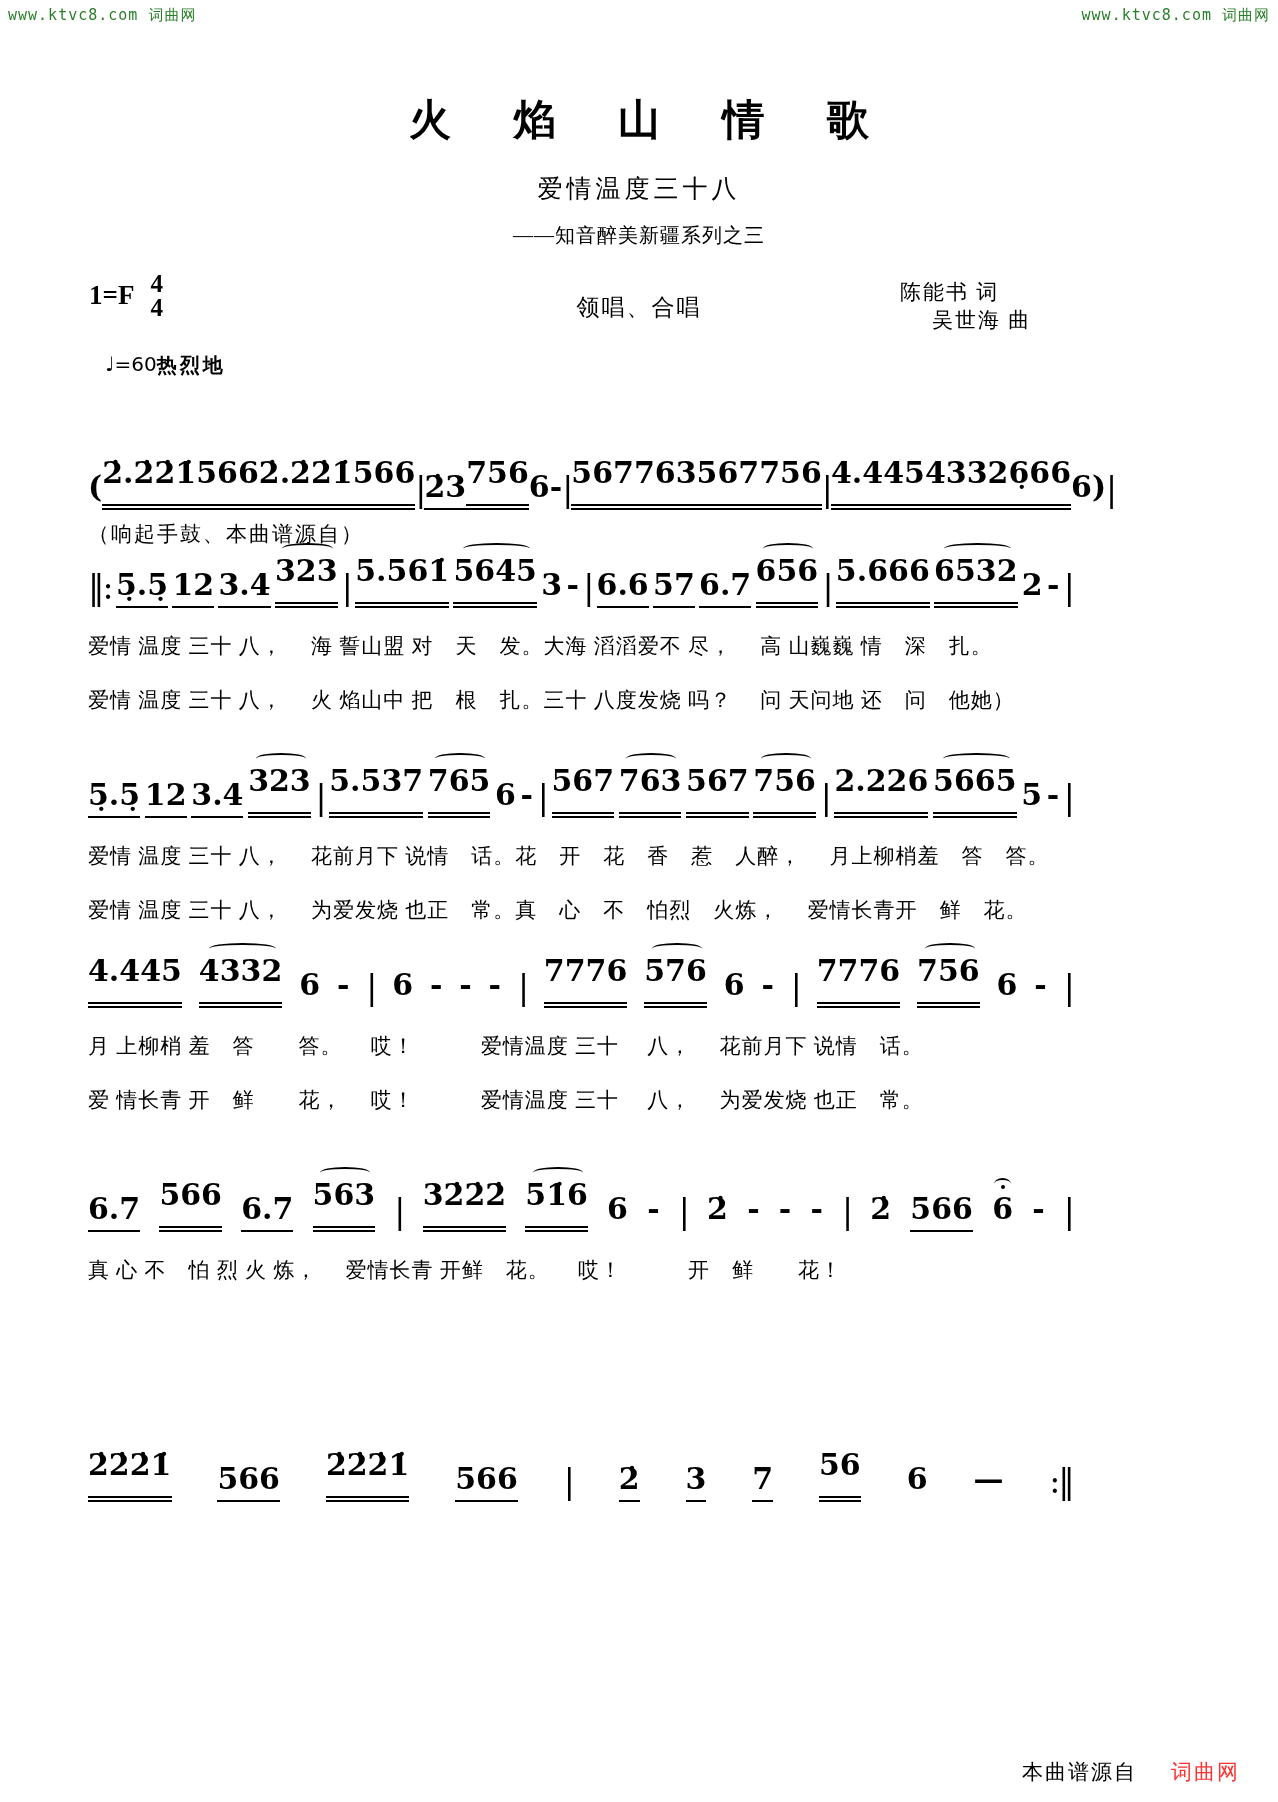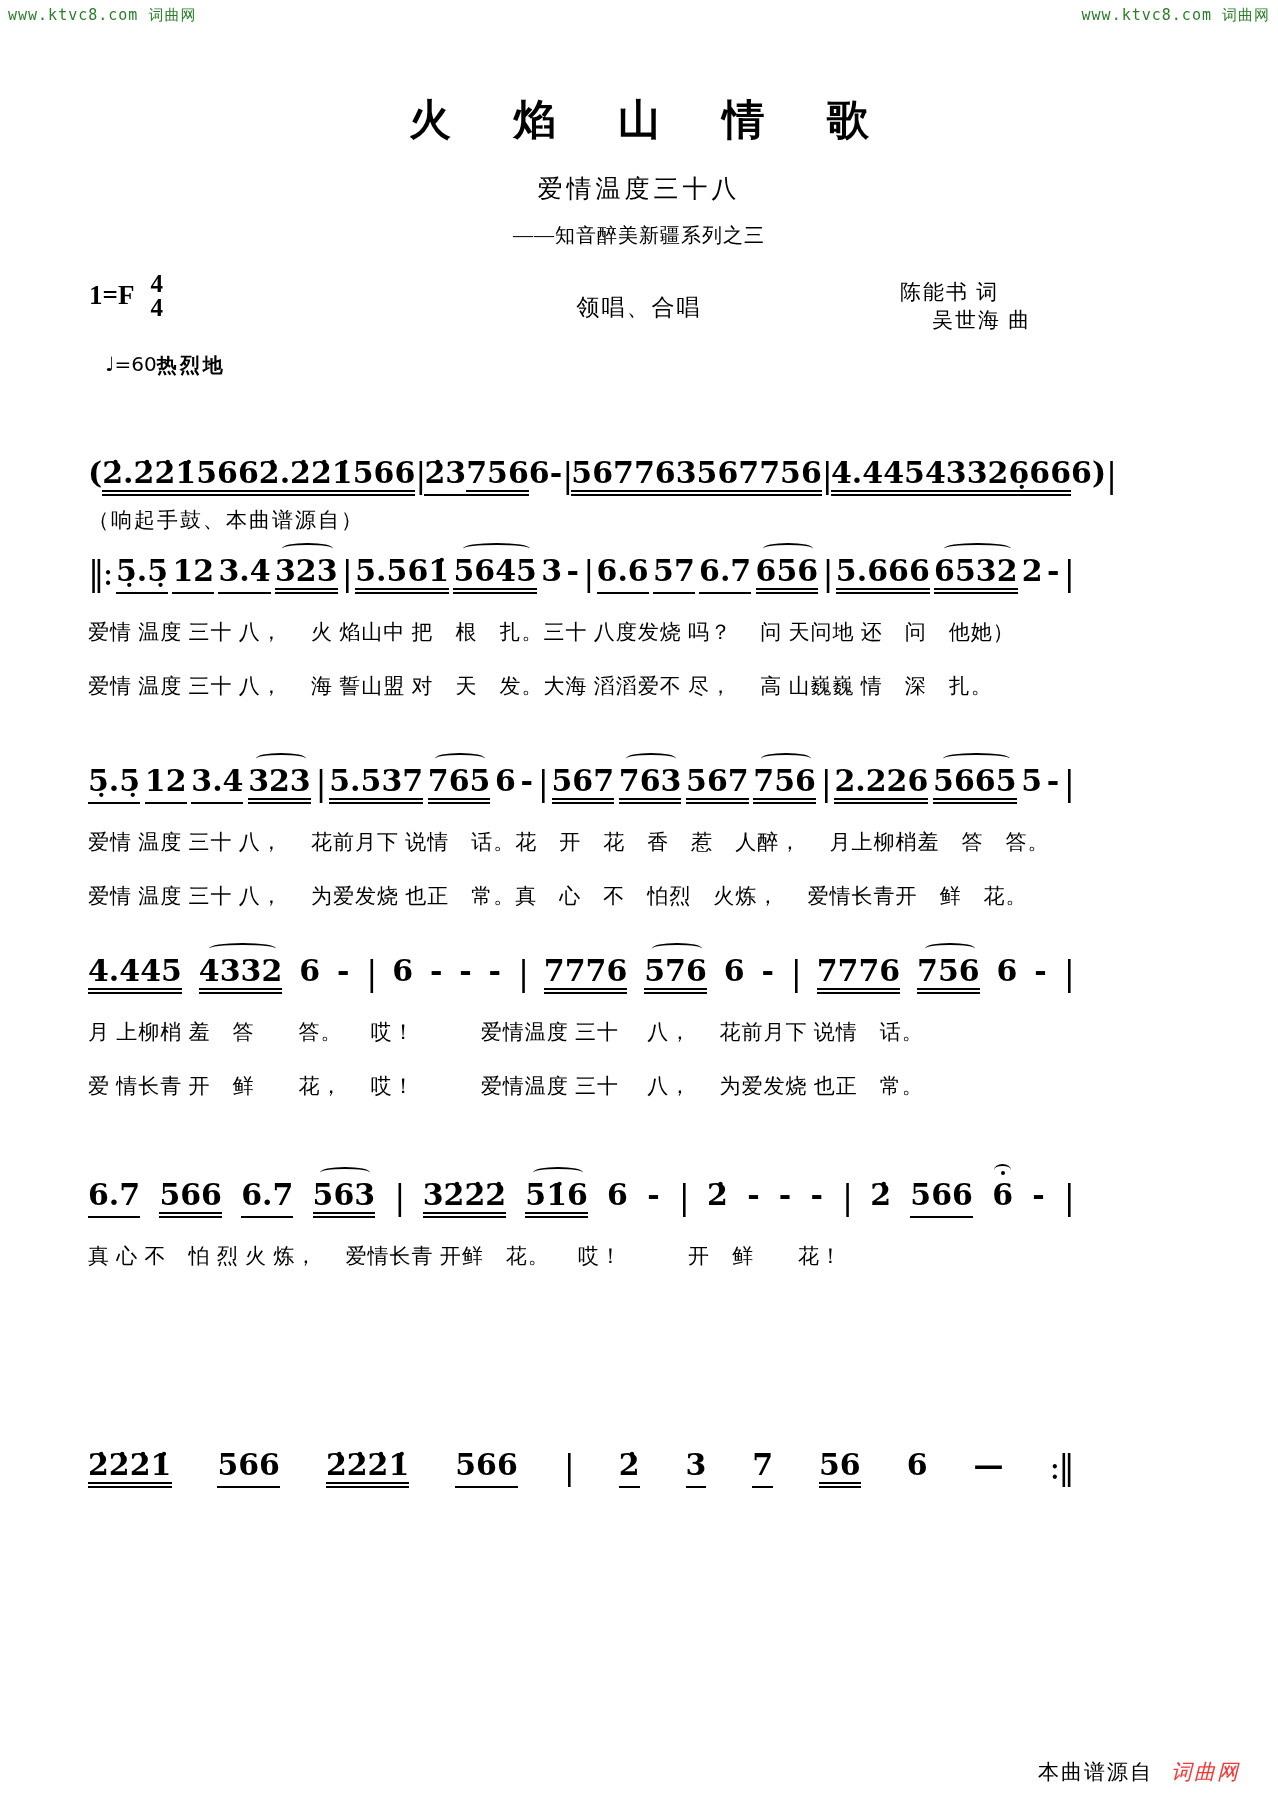--- a/index.html
+++ b/index.html
@@ -21,34 +21,34 @@
   .temporow{top:352px;left:105px;font-size:20px;display:flex;}
   .tempo-note{font-family:"DejaVu Sans","Liberation Sans",sans-serif;}
   .expression{font-weight:600;letter-spacing:3px;}
   
   #staves{position:absolute;left:88px;width:985px;top:0;}
   .staff-block{position:absolute;left:0;width:100%;}
   .staff-line{display:flex;justify-content:space-between;align-items:flex-end;padding-top:18px;
               font-weight:bold;font-size:30px;font-family:"DejaVu Serif","Liberation Serif",serif;}
   .note{position:relative;display:inline-block;line-height:1;padding-bottom:8px;white-space:pre;}
   .note.u1{border-bottom:2px solid #000;padding-bottom:6px;}
-  .note.u2{border-bottom:6px double #000;padding-bottom:2px;}
+  .note.u2{border-bottom:6px double #000;padding-bottom:16px;}
   .note.bar{font-weight:normal;font-size:33px;padding-bottom:4px;letter-spacing:-2px;}
   .note.slur::before{content:"";position:absolute;left:12%;right:8%;top:-13px;height:9px;
               border-top:2.5px solid #000;border-radius:50% 50% 0 0;}
   .note.ferm::before{content:"";position:absolute;left:8%;right:8%;top:-16px;height:10px;
               border-top:2.5px solid #000;border-radius:50% 50% 0 0;}
   .note.ferm::after{content:"";position:absolute;left:50%;margin-left:-2px;top:-9px;width:4px;height:4px;
               background:#000;border-radius:50%;}
   .caption{font-size:21px;margin-top:10px;letter-spacing:2px;}
   .lyrics-line{font-size:21px;white-space:pre;letter-spacing:1px;margin-top:24px;}
   .lyrics-line + .lyrics-line{margin-top:26px;}
   
   .footer{top:1758px;left:0;width:1240px;text-align:right;font-size:21px;letter-spacing:2px;}
-  .footer .site{color:#fa3333;margin-left:18px;font-style:italic;}
+  .footer .site{color:#fa3333;margin-left:34px;}
 </style>
 </head>
 <body>
 
 <div class="abs wm left">www.ktvc8.com 词曲网</div>
 <div class="abs wm right">www.ktvc8.com 词曲网</div>
 
 <div class="abs title">火 焰 山 情 歌</div>
 <div class="abs subtitle">爱情温度三十八</div>
 <div class="abs series">——知音醉美新疆系列之三</div>
@@ -115,22 +115,22 @@
         <span class="note u1">57</span>
         <span class="note u1">6.7</span>
         <span class="note u2 slur">656</span>
         <span class="note bar">|</span>
         <span class="note u2">5.666</span>
         <span class="note u2 slur">6532</span>
         <span class="note">2</span>
         <span class="note">-</span>
         <span class="note bar">|</span>
       </div>
+      <div class="lyrics-line">爱情 温度 三十 八，　 海 誓山盟 对　天　发。大海 滔滔爱不 尽，　 高 山巍巍 情　深　扎。</div>
       <div class="lyrics-line">爱情 温度 三十 八，　 火 焰山中 把　根　扎。三十 八度发烧 吗？　 问 天问地 还　问　他她）</div>
-      <div class="lyrics-line">爱情 温度 三十 八，　 海 誓山盟 对　天　发。大海 滔滔爱不 尽，　 高 山巍巍 情　深　扎。</div>
     </div>
     <div class="staff-block" style="top: 748px;">
       <div class="staff-line">
         <span class="note u1">5̣.5̣</span>
         <span class="note u1">12</span>
         <span class="note u1">3.4</span>
         <span class="note u2 slur">323</span>
         <span class="note bar">|</span>
         <span class="note u2">5.537</span>
         <span class="note u2 slur">765</span>

